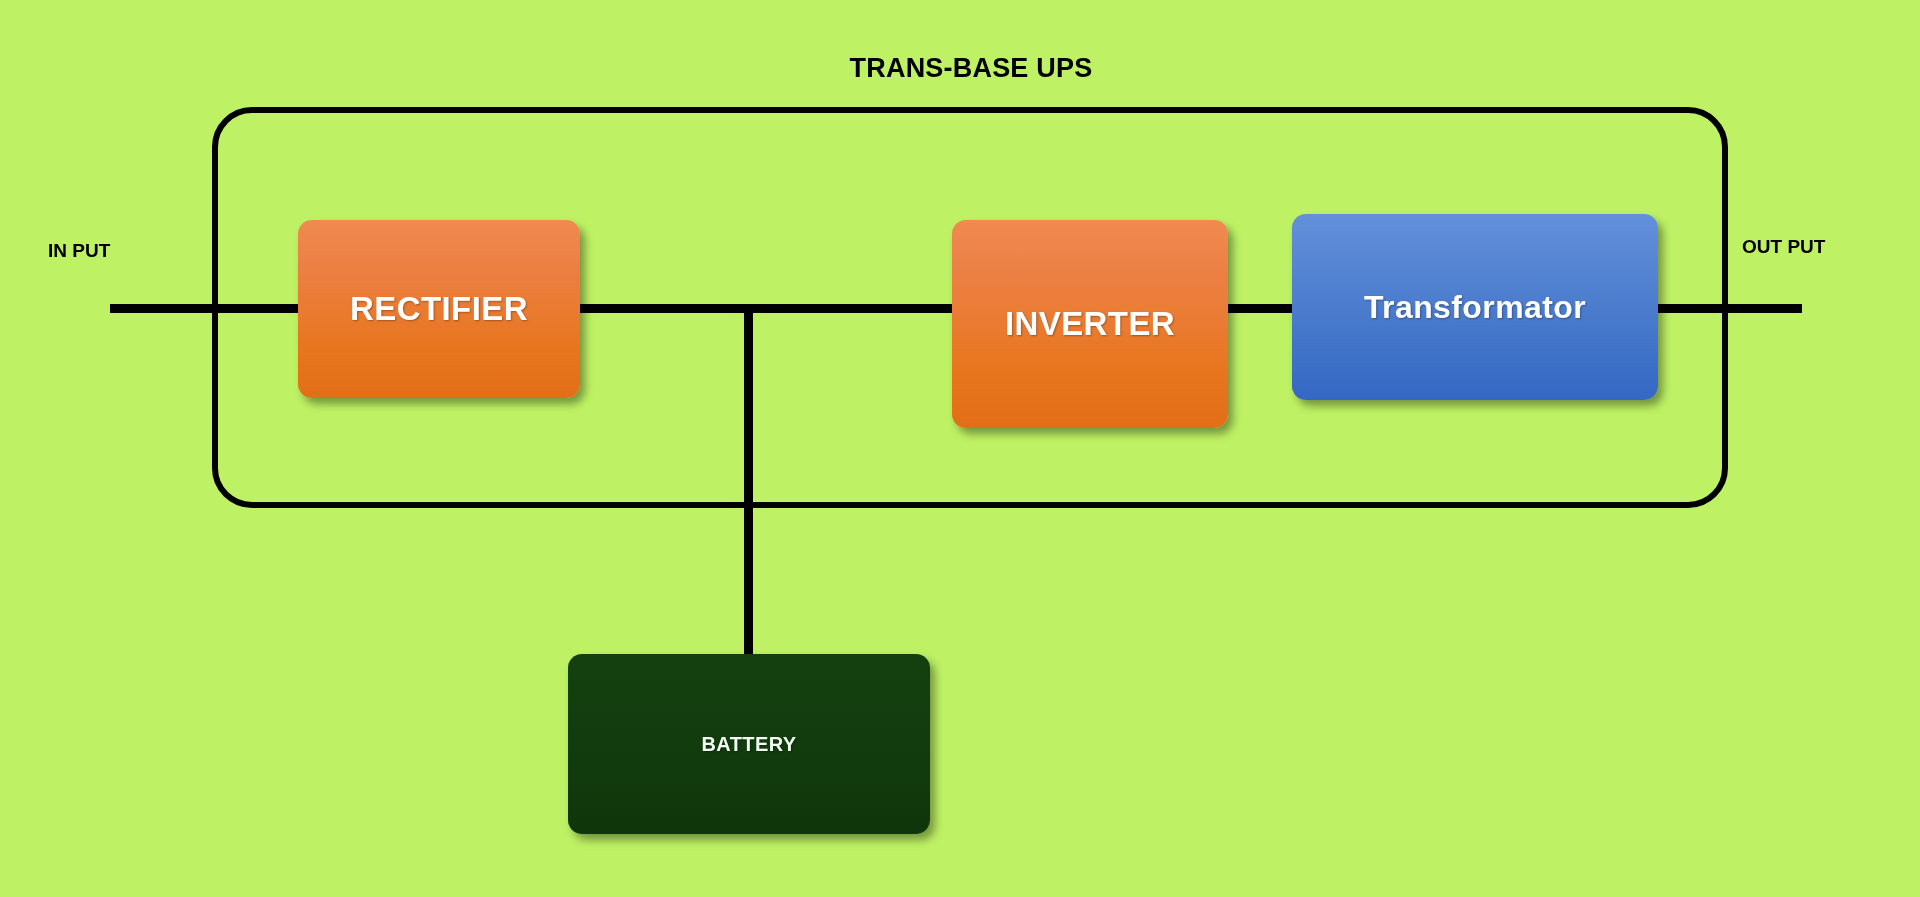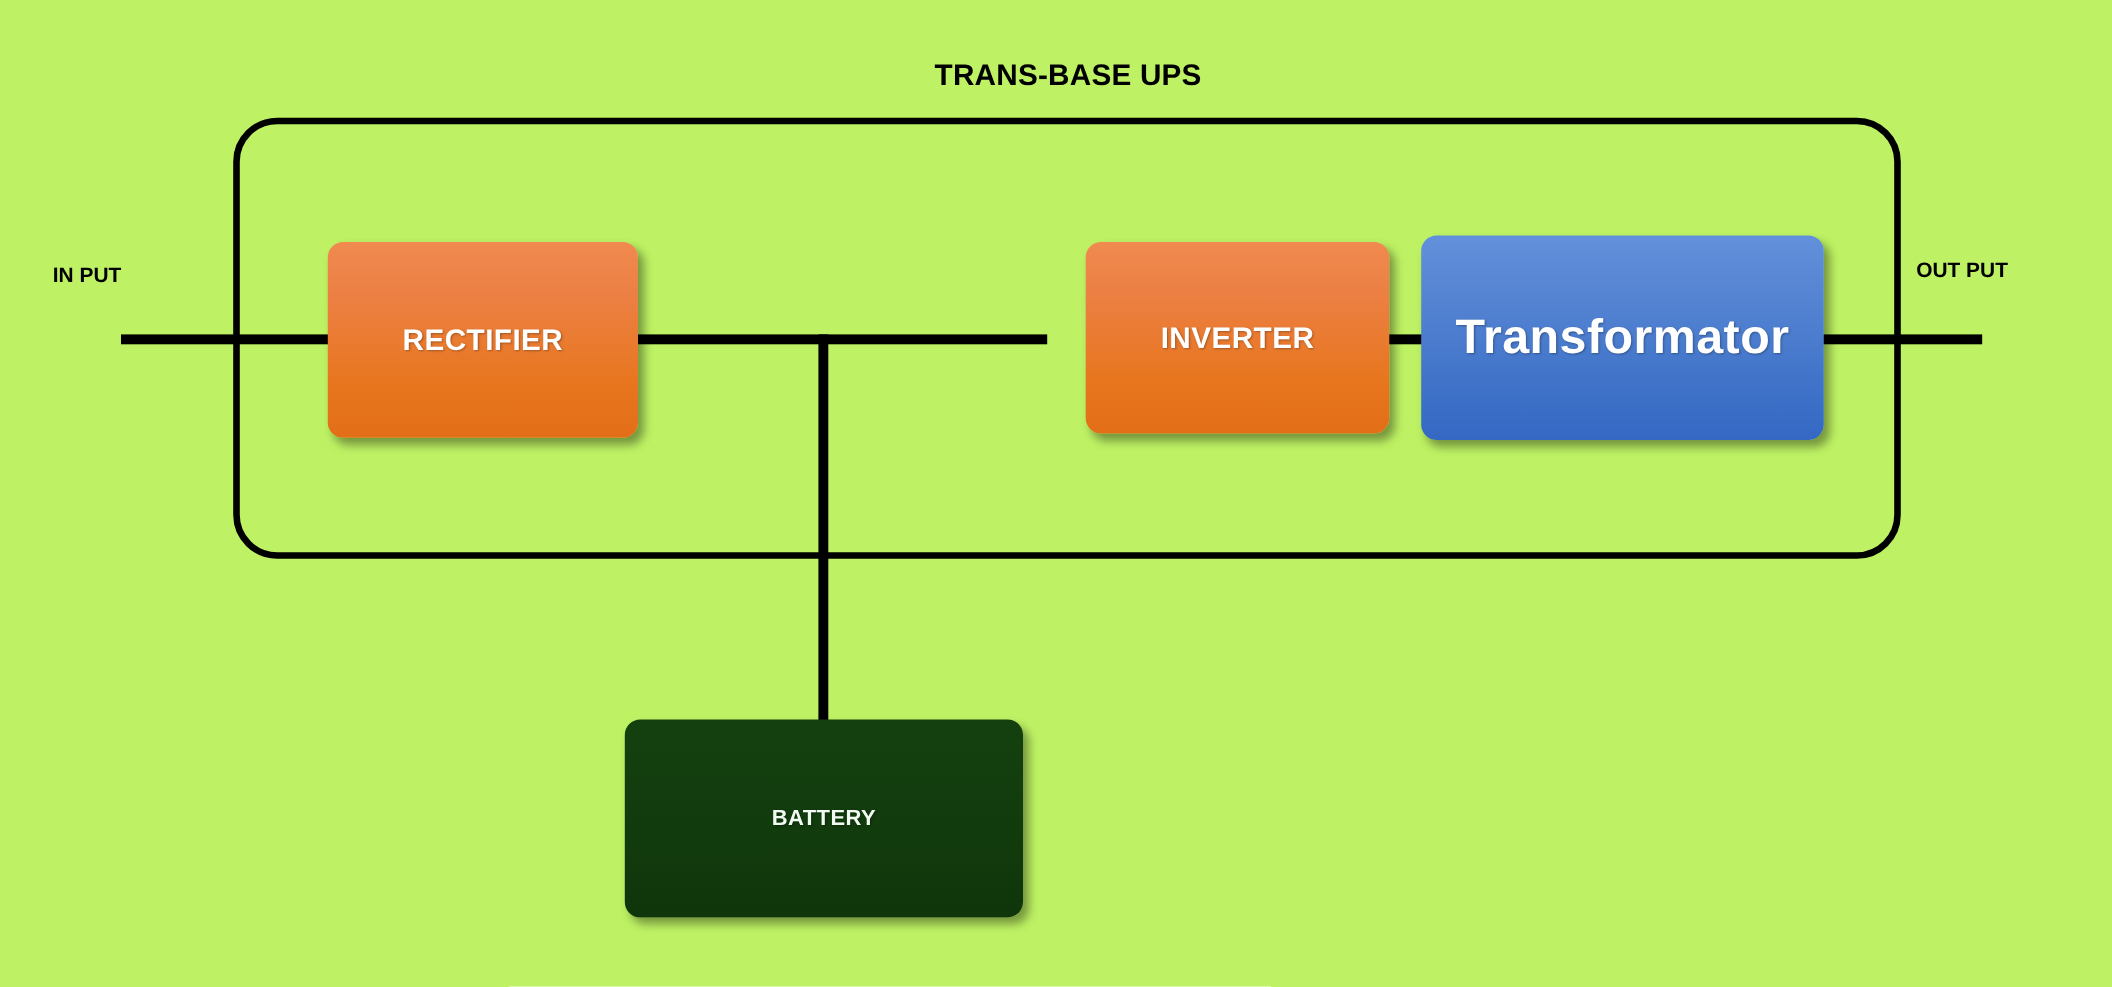--- a/index.html
+++ b/index.html
@@ -69,40 +69,40 @@
     display: flex;
     align-items: center;
     justify-content: center;
     box-sizing: border-box;
     box-shadow: 5px 6px 9px rgba(0,0,0,0.38);
     overflow: hidden;
   }
   .node-label {
     color: #ffffff;
     font-weight: bold;
-    font-size: 27px;
+    font-size: 33px;
     letter-spacing: 0.4px;
     text-shadow: 1px 1px 2px rgba(0,0,0,0.30);
     white-space: nowrap;
     padding: 0 6px;
   }
 
   .node-rectifier {
     left: 298px; top: 220px; width: 282px; height: 178px;
     background: linear-gradient(180deg, #F08A4F 0%, #EC8044 26%, #E8761F 72%, #E26F17 100%);
   }
   .node-inverter {
-    left: 987px; top: 220px; width: 276px; height: 174px;
+    left: 952px; top: 220px; width: 276px; height: 208px;
     background: linear-gradient(180deg, #F08A4F 0%, #EC8044 26%, #E8761F 72%, #E26F17 100%);
   }
   .node-transformator {
     left: 1292px; top: 214px; width: 366px; height: 186px;
     background: linear-gradient(180deg, #6390DA 0%, #5987D4 22%, #4174C9 70%, #3468C3 100%);
   }
-  .node-transformator .node-label { font-size: 44px; }
+  .node-transformator .node-label { font-size: 32px; }
   .node-battery {
     left: 568px; top: 654px; width: 362px; height: 180px;
     background: linear-gradient(180deg, #14400F 0%, #123B0D 60%, #0F350B 100%);
   }
   .node-battery .node-label { font-size: 20px; color: #F2FBF2; }
 
   
   .port-label {
     position: absolute;
     font-size: 19px;

